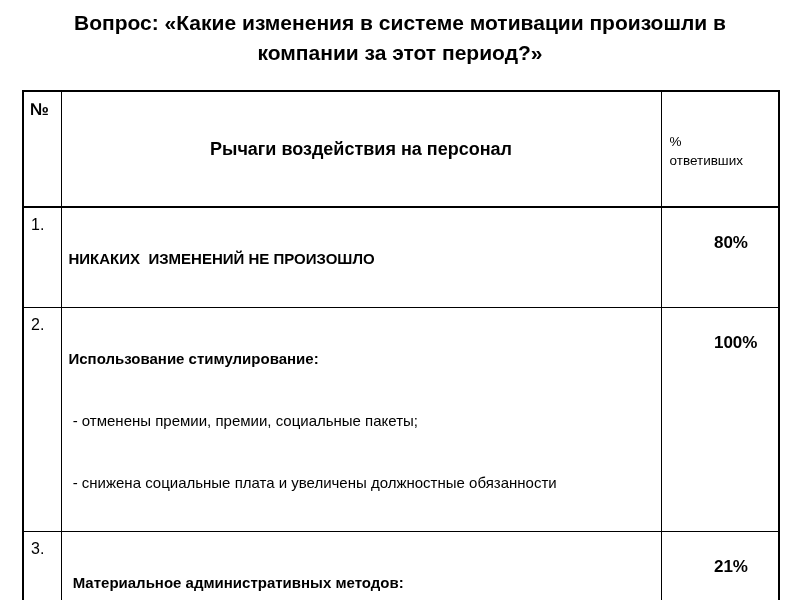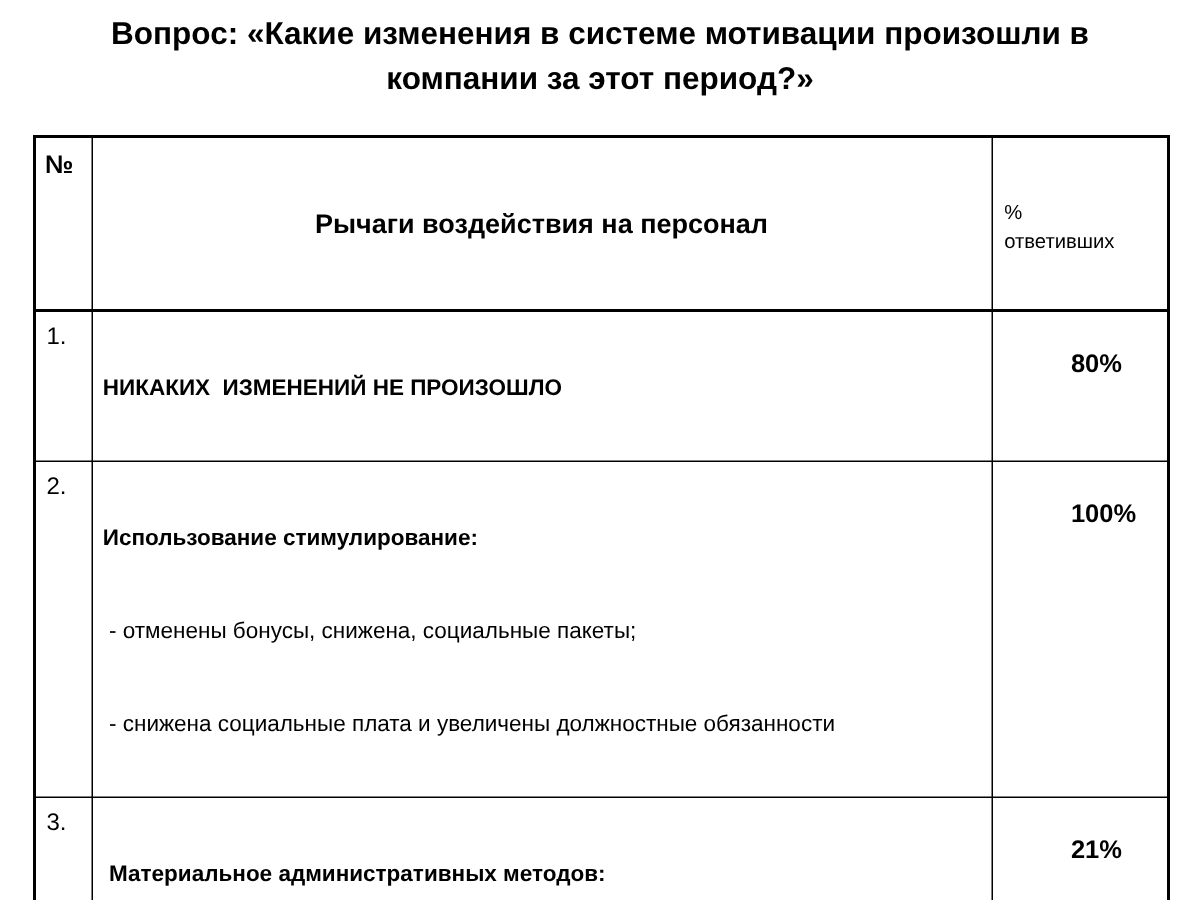--- a/index.html
+++ b/index.html
@@ -115,21 +115,21 @@
         </td>
         <td class="col-pct">
           <span class="pct">80%</span>
         </td>
       </tr>
 
       <tr class="r2">
         <td class="col-num">2.</td>
         <td class="col-main">
           <div class="line bold">Использование стимулирование:</div>
-          <div class="line"> - отменены бонусы, снижена, социальные пакеты;</div>
+          <div class="line"> - отменены премии, премии, социальные пакеты;</div>
           <div class="line"> - снижена социальные плата и увеличены должностные обязанности</div>
         </td>
         <td class="col-pct">
           <span class="pct">100%</span>
         </td>
       </tr>
 
       <tr class="r3">
         <td class="col-num">3.</td>
         <td class="col-main">

